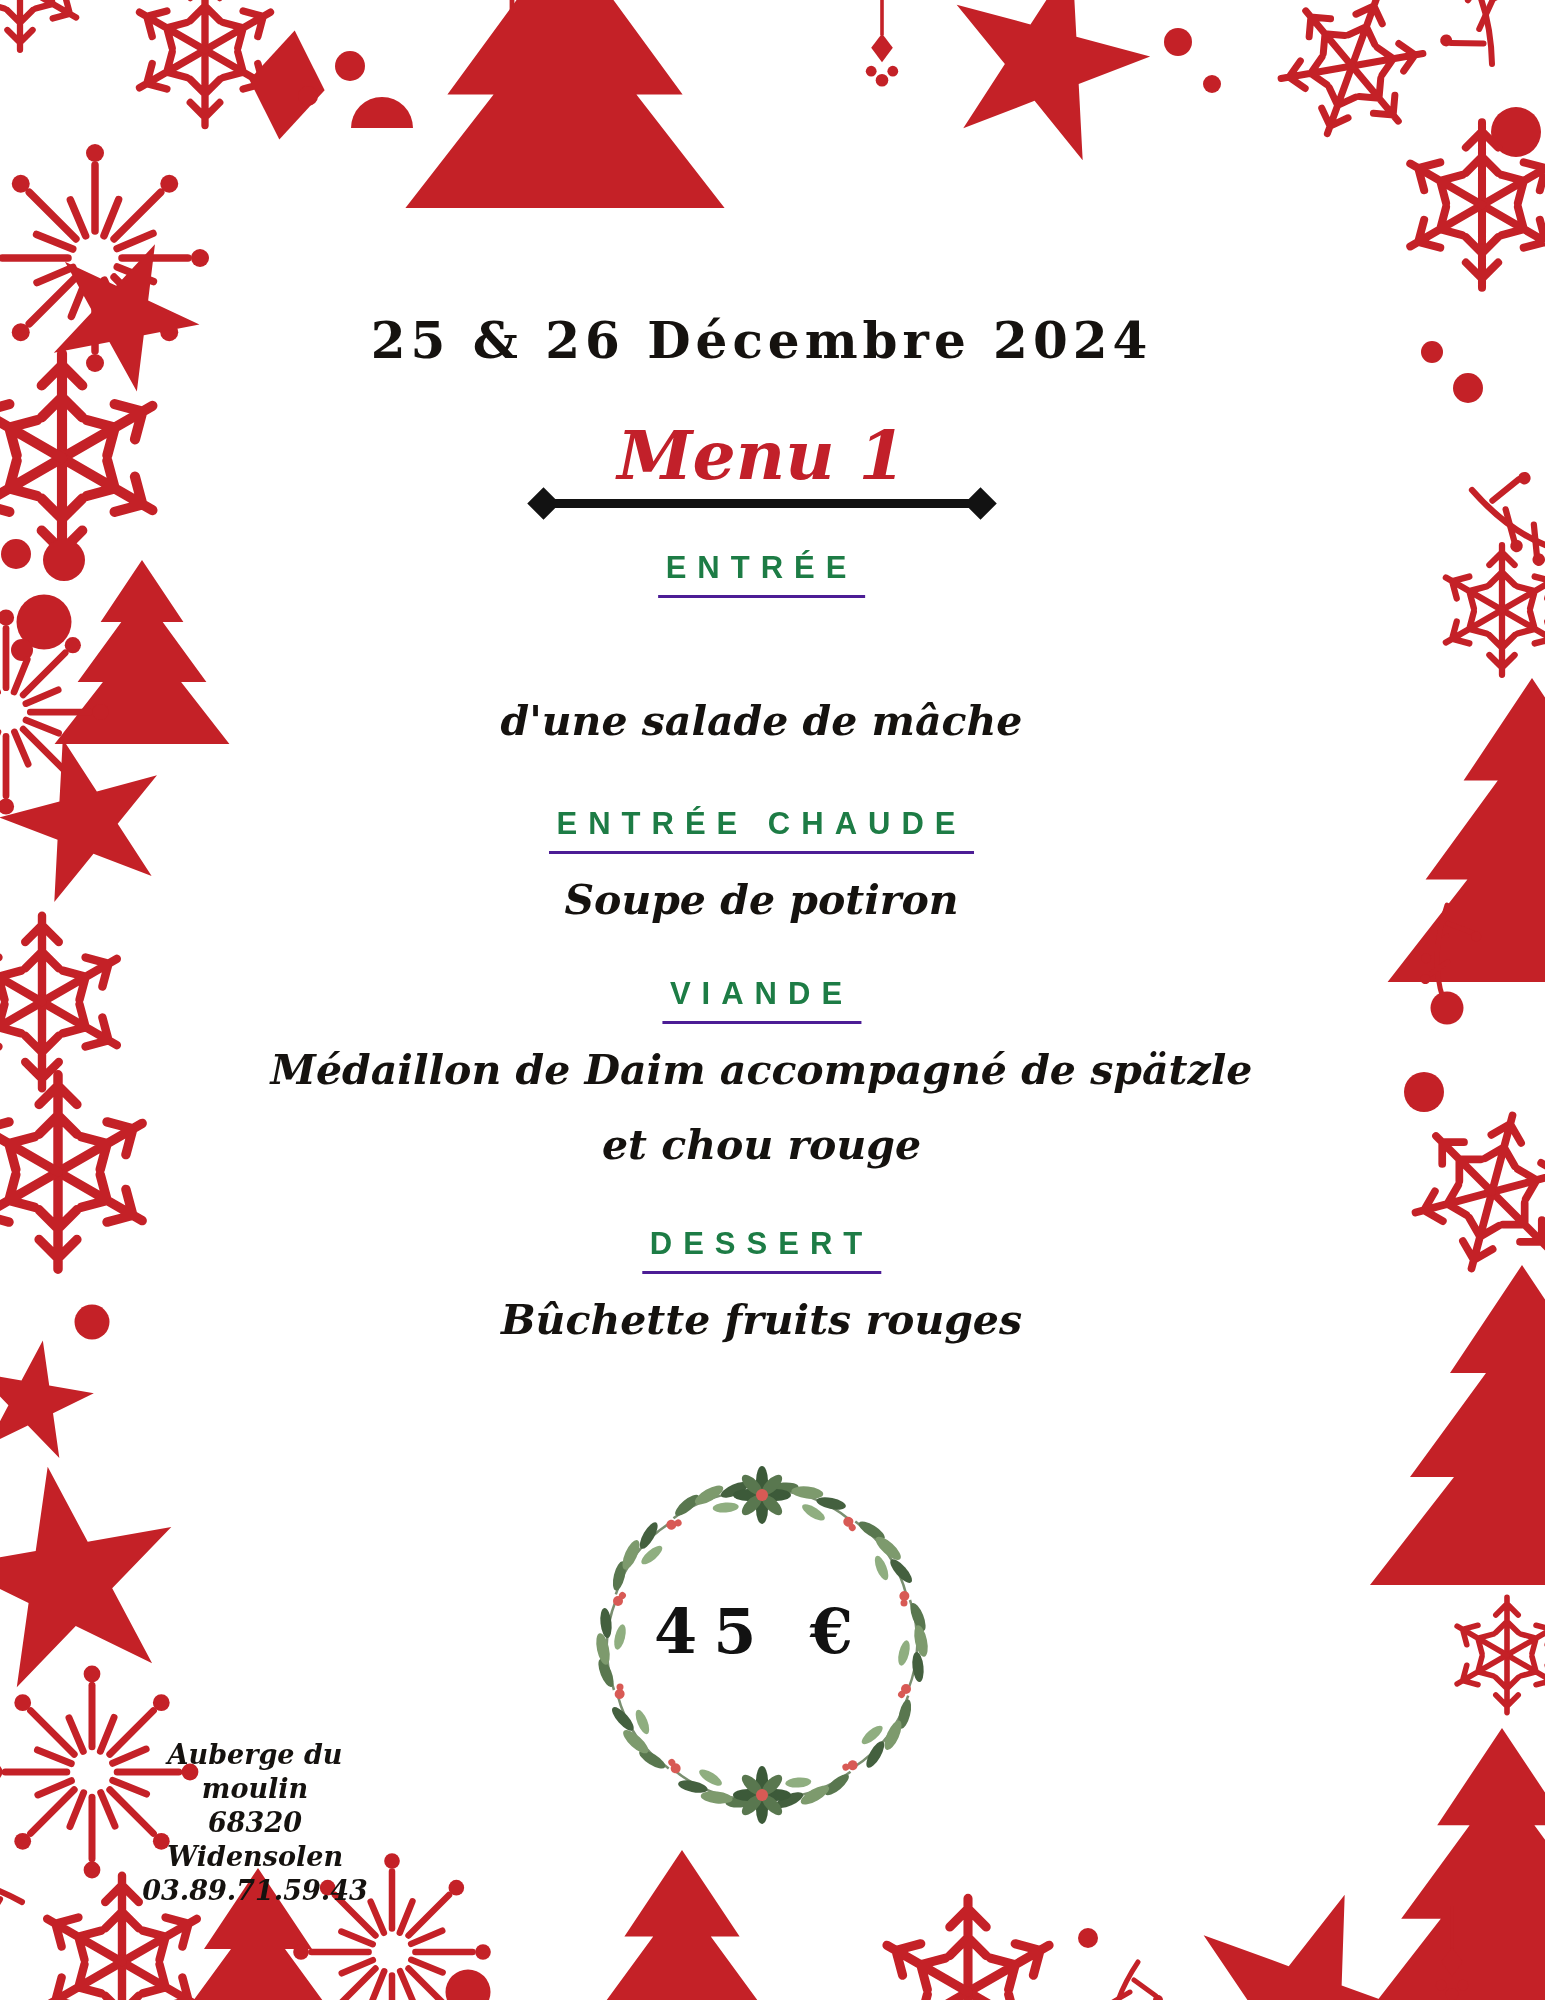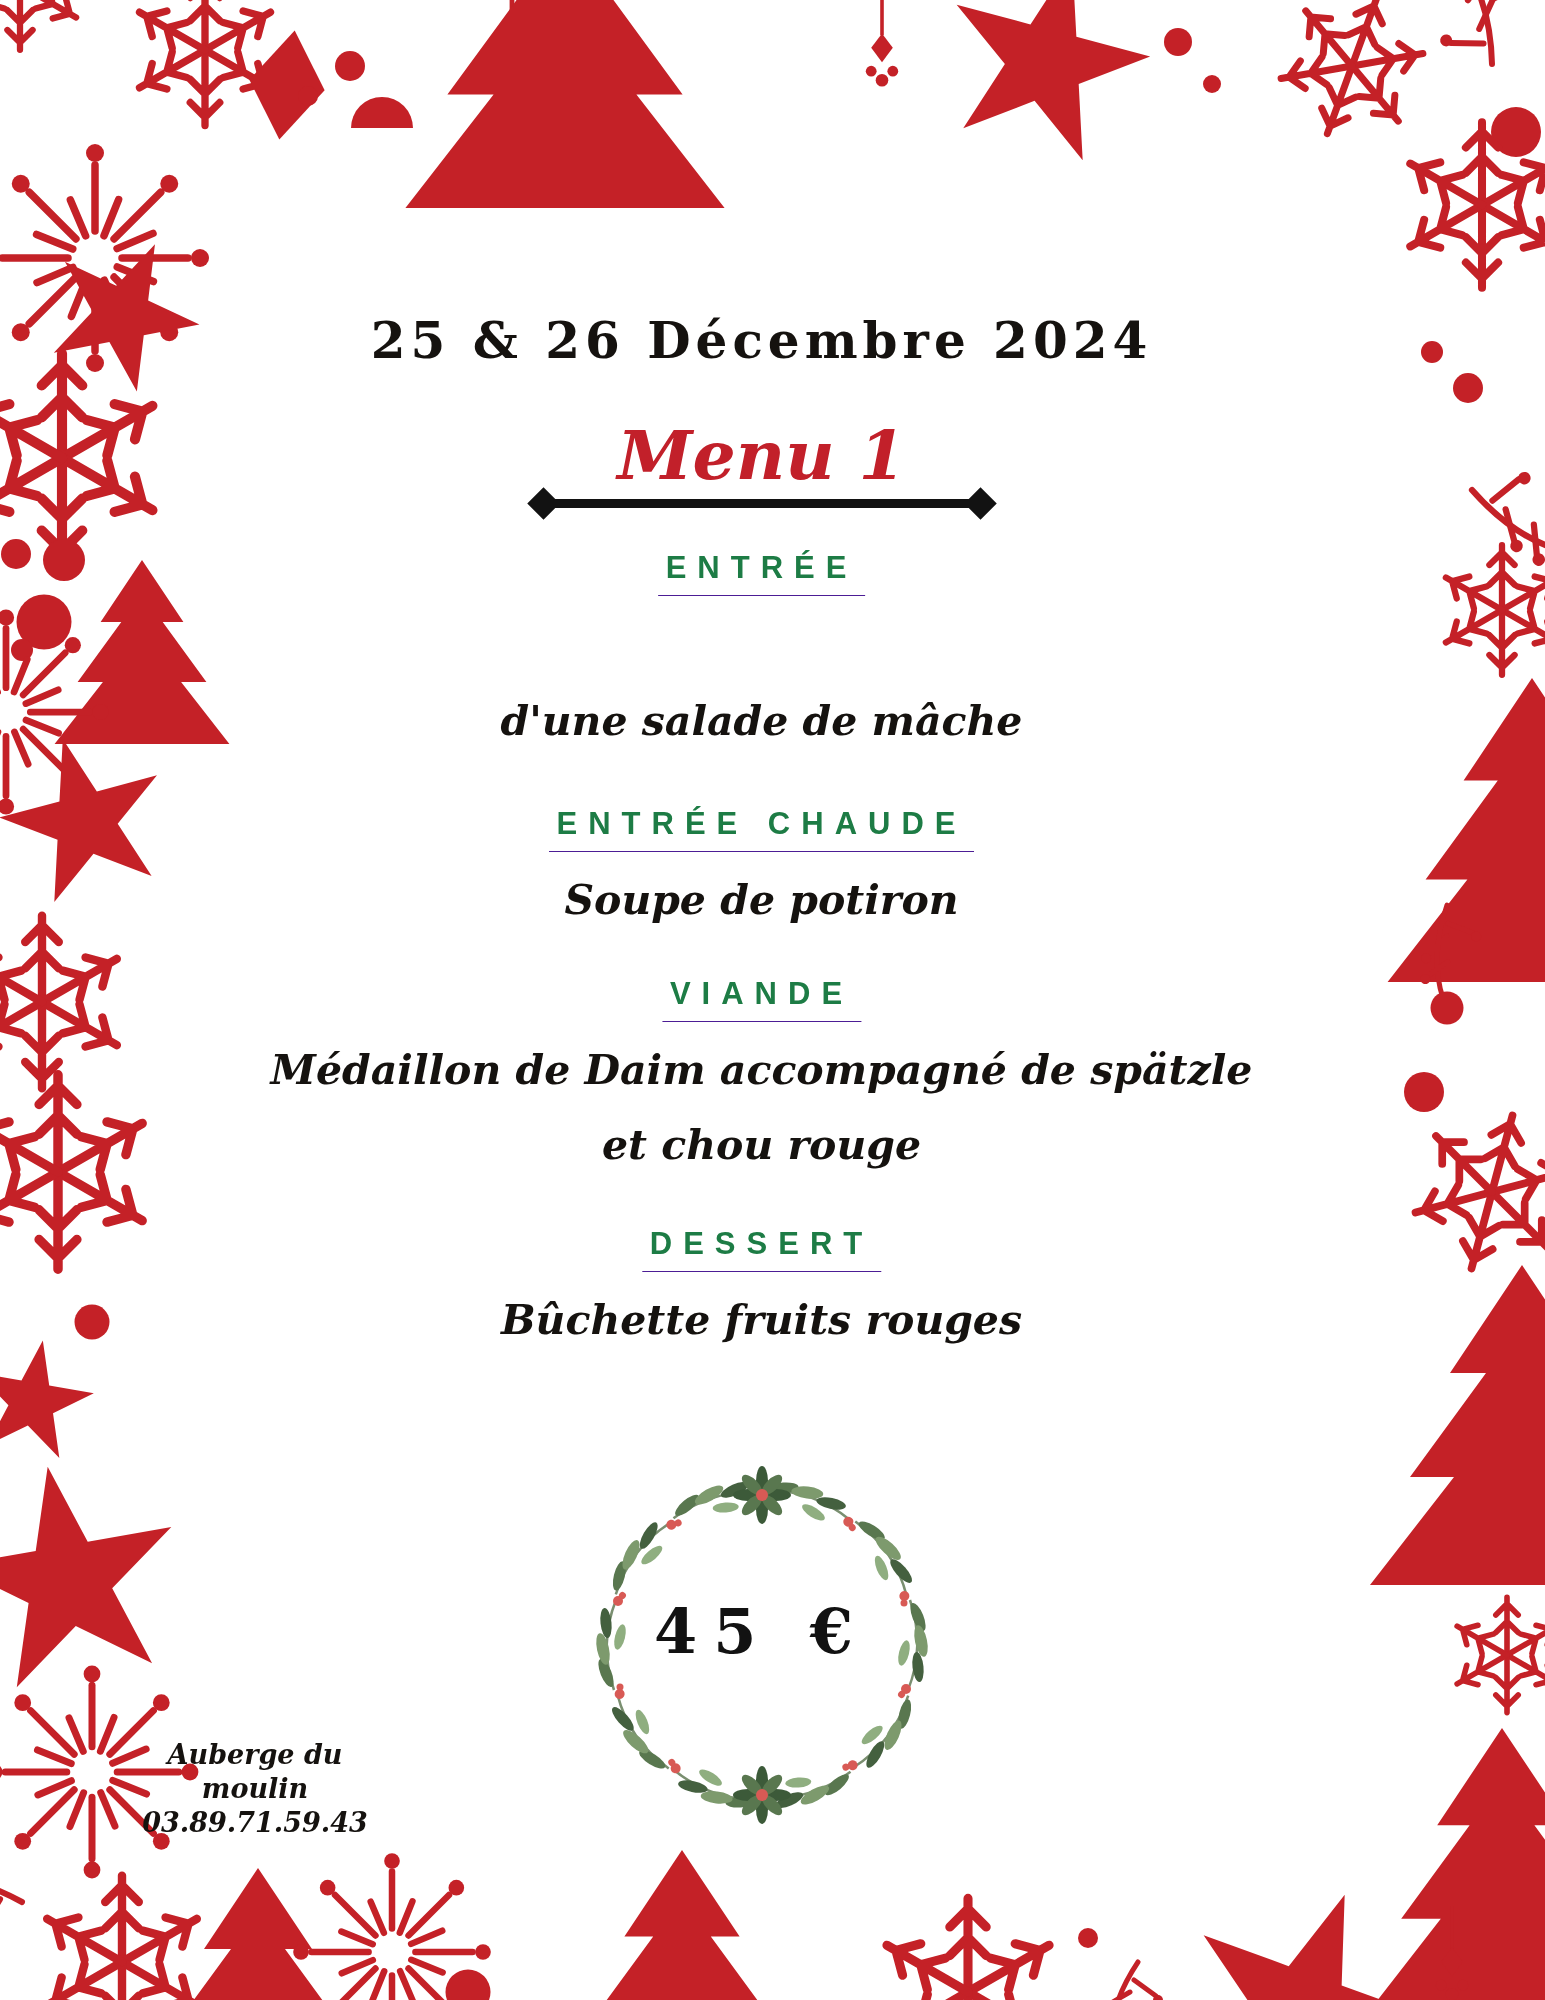--- a/index.html
+++ b/index.html
@@ -27,21 +27,21 @@
     width:460px; display:flex; align-items:center;
   }
   .divider .line { flex:1; height:9px; background:#121212; border-radius:6px; }
   .divider .dmd { width:23px; height:23px; background:#121212; transform:rotate(45deg); }
   .divider .dmd.l { margin-right:-8px; }
   .divider .dmd.r { margin-left:-8px; }
   .sec-label {
     position:absolute; left:50%; transform:translateX(-50%);
     font-family:"Liberation Sans", sans-serif; font-weight:700; font-size:31px;
     letter-spacing:11px; color:#1d7c45; white-space:nowrap;
-    border-bottom:1px solid #4c1d95; padding:0 8px 9px 8px;
+    border-bottom:3px solid #4c1d95; padding:0 8px 9px 8px;
   }
   .dish {
     font-size:41px; font-weight:600; font-style:italic; color:#15120f; white-space:nowrap;
   }
   .wreath {
     position:absolute; top:1445px; left:50%; transform:translateX(-50%);
     width:400px; height:400px;
   }
   .price {
     position:absolute; top:1595px; left:50%; transform:translateX(-50%);
@@ -239,16 +239,17 @@
       <use href="#w-sprig" transform="rotate(306 200 200) translate(200 52)"></use>
       <use href="#w-sprig" transform="rotate(342 200 200) translate(200 52)"></use>
       <use href="#w-flower" transform="translate(200 50)"></use>
       <use href="#w-flower" transform="translate(200 350) rotate(180)"></use>
     </svg>
     <div class="price">45 €</div>
   </div>
 
   <div class="footer">
     <div>Auberge du moulin</div>
+    <div>68320 Widensolen</div>
     <div>03.89.71.59.43</div>
   </div>
 
 </div>
 
 </body></html>

